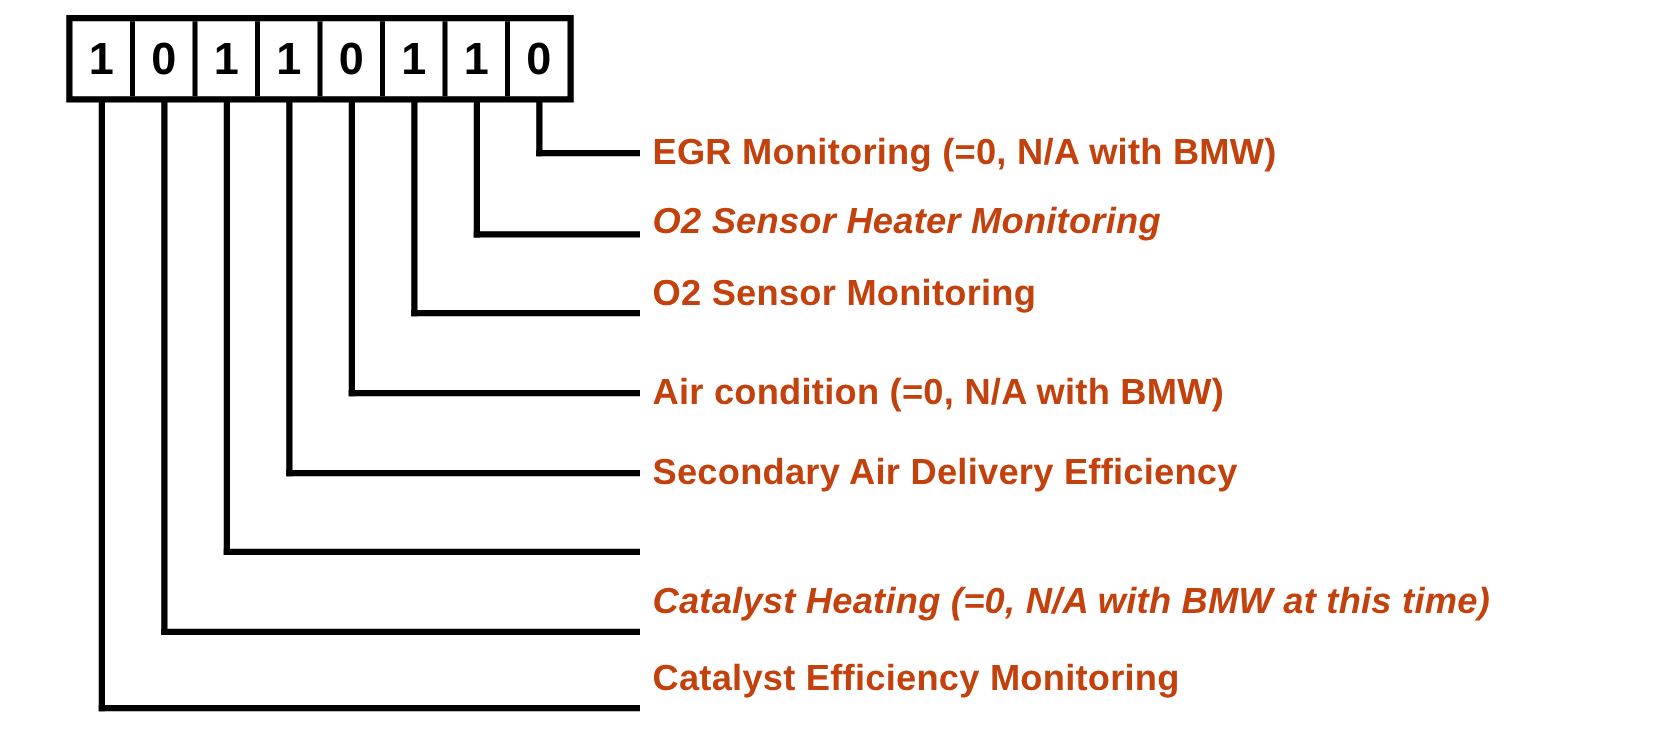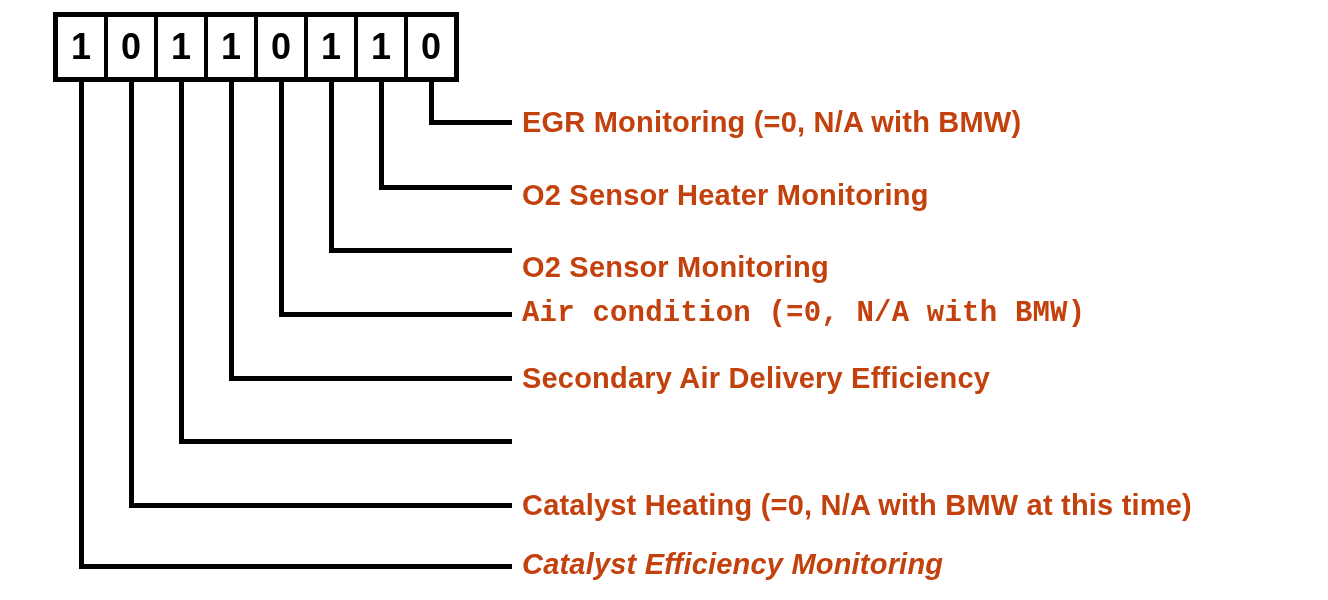--- a/index.html
+++ b/index.html
@@ -108,20 +108,20 @@
   <div class="line" style="left:179px; top:80px; width:5px; height:364px;"></div>
   <div class="line" style="left:179px; top:439px; width:333px; height:5px;"></div>
 
   <div class="line" style="left:129px; top:80px; width:5px; height:428px;"></div>
   <div class="line" style="left:129px; top:503px; width:383px; height:5px;"></div>
 
   <div class="line" style="left:79px; top:80px; width:5px; height:489px;"></div>
   <div class="line" style="left:79px; top:564px; width:433px; height:5px;"></div>
 
   <div class="bit-label" style="top:105px;">EGR Monitoring (=0, N/A with BMW)</div>
-  <div class="bit-label" style="top:178px;">O2 Sensor Heater Monitoring</div>
-  <div class="bit-label" style="top:250px;">O2 Sensor Monitoring</div>
-  <div class="bit-label" style="top:297px;font-family:Liberation Mono, monospace;">Air condition (=0, N/A with BMW)</div>
+  <div class="bit-label" style="top:160px;font-style:italic;">O2 Sensor Heater Monitoring</div>
+  <div class="bit-label" style="top:218px;">O2 Sensor Monitoring</div>
+  <div class="bit-label" style="top:297px;">Air condition (=0, N/A with BMW)</div>
   <div class="bit-label" style="top:361px;">Secondary Air Delivery Efficiency</div>
-  <div class="bit-label" style="top:488px;">Catalyst Heating (=0, N/A with BMW at this time)</div>
-  <div class="bit-label" style="top:547px;font-style:italic;">Catalyst Efficiency Monitoring</div>
+  <div class="bit-label" style="top:464px;font-style:italic;">Catalyst Heating (=0, N/A with BMW at this time)</div>
+  <div class="bit-label" style="top:526px;">Catalyst Efficiency Monitoring</div>
 
 </div>
 
 </body></html>

